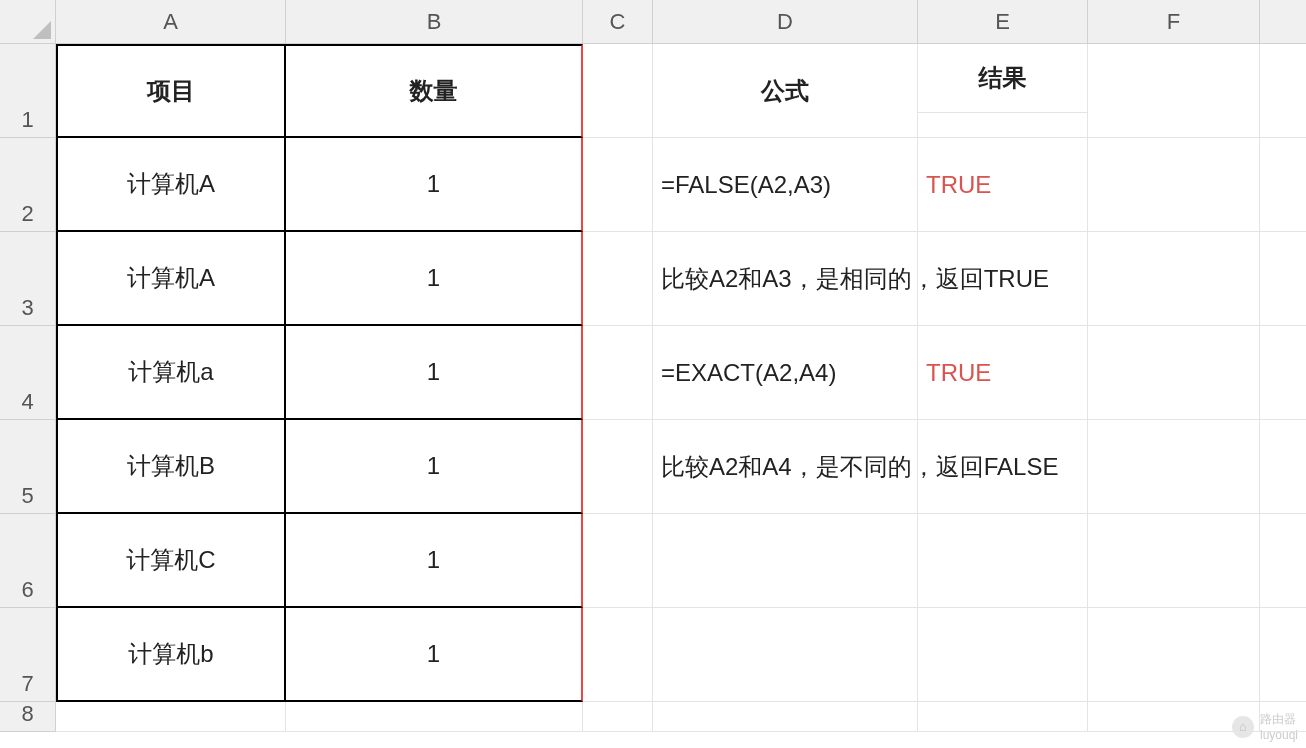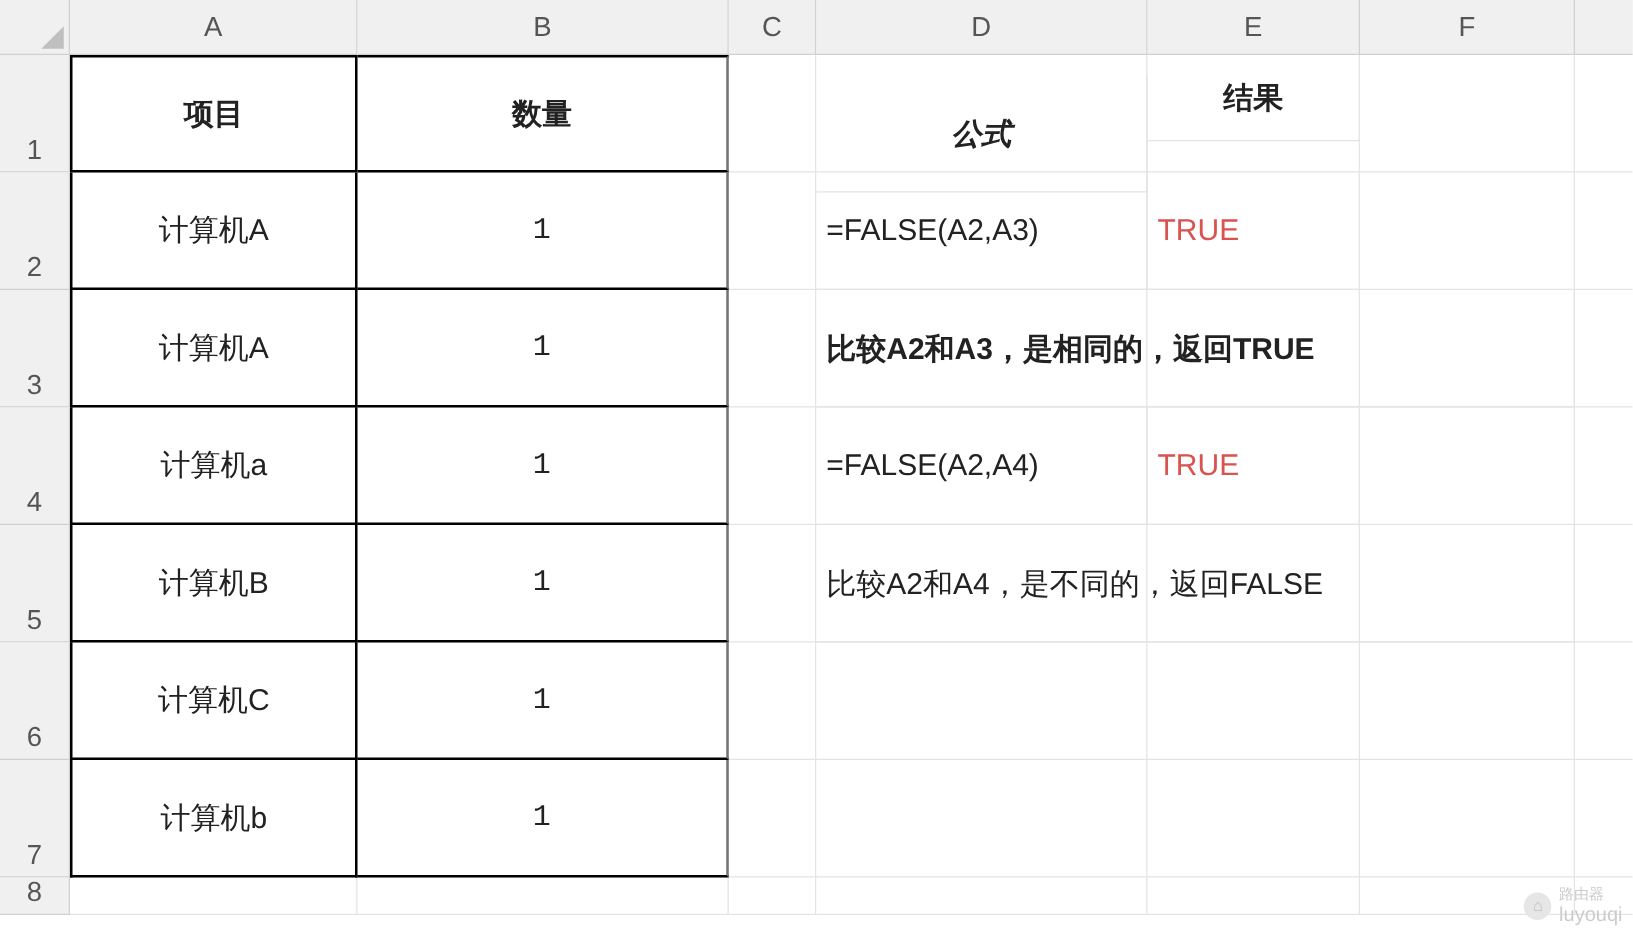--- a/index.html
+++ b/index.html
@@ -88,21 +88,21 @@
     padding: 0 8px;
     white-space: nowrap;
   }
   .cell.center { justify-content: center; }
   .cell.left { justify-content: flex-start; }
   .cell.bold { font-weight: 700; }
   .cell.red { color: #d9534f; }
   
   .thick-top    { border-top: 2px solid #000; }
   .thick-left   { border-left: 2px solid #000; text-align: center; }
-  .thick-right  { border-right: 2px solid #737373; font-family: Liberation Mono, monospace; }
+  .thick-right  { border-right: 2px solid #ef4444; }
   .thick-bottom { border-bottom: 2px solid #000; }
   .inner-b      { border-bottom: 2px solid #000; }
   .inner-r      { border-right: 2px solid #000; }
 
   .watermark {
     position:absolute;
     right:8px;
     bottom:6px;
     font-size:12px;
     color:#cccccc;
@@ -208,30 +208,30 @@
       <div class="cell center thick-left inner-r inner-b" style="left: 0px; top: 188px; width: 230px; height: 94px;">计算机A</div>
       <div class="cell center thick-right inner-b" style="left: 230px; top: 188px; width: 297px; height: 94px;">1</div>
       <div class="cell center thick-left inner-r inner-b" style="left: 0px; top: 282px; width: 230px; height: 94px;">计算机a</div>
       <div class="cell center thick-right inner-b" style="left: 230px; top: 282px; width: 297px; height: 94px;">1</div>
       <div class="cell center thick-left inner-r inner-b" style="left: 0px; top: 376px; width: 230px; height: 94px;">计算机B</div>
       <div class="cell center thick-right inner-b" style="left: 230px; top: 376px; width: 297px; height: 94px;">1</div>
       <div class="cell center thick-left inner-r inner-b" style="left: 0px; top: 470px; width: 230px; height: 94px;">计算机C</div>
       <div class="cell center thick-right inner-b" style="left: 230px; top: 470px; width: 297px; height: 94px;">1</div>
       <div class="cell center thick-left inner-r thick-bottom" style="left: 0px; top: 564px; width: 230px; height: 94px;">计算机b</div>
       <div class="cell center thick-right thick-bottom" style="left: 230px; top: 564px; width: 297px; height: 94px;">1</div>
-      <div class="cell center bold" style="left: 597px; top: 16px; width: 265px; height: 94px; font-style: italic;">公式</div>
+      <div class="cell center bold" style="left: 597px; top: 0px; width: 265px; height: 94px;">公式</div>
       <div class="cell center bold" style="left: 862px; top: 0px; width: 170px; height: 69px;">结果</div>
       <div class="cell left" style="left: 597px; top: 94px; width: 265px; height: 94px;">=FALSE(A2,A3)</div>
       <div class="cell left red" style="left: 862px; top: 94px; width: 170px; height: 94px;">TRUE</div>
-      <div class="cell left" style="left: 597px; top: 188px; width: 607px; height: 94px; font-weight: bold;">比较A2和A3，是相同的，返回TRUE</div>
-      <div class="cell left" style="left: 597px; top: 282px; width: 265px; height: 94px;">=FALSE(A2,A4)</div>
+      <div class="cell left" style="left: 597px; top: 188px; width: 607px; height: 94px;">比较A2和A3，是相同的，返回TRUE</div>
+      <div class="cell left" style="left: 597px; top: 282px; width: 265px; height: 94px;">=EXACT(A2,A4)</div>
       <div class="cell left red" style="left: 862px; top: 282px; width: 170px; height: 94px;">TRUE</div>
       <div class="cell left" style="left: 597px; top: 376px; width: 607px; height: 94px;">比较A2和A4，是不同的，返回FALSE</div>
     </div>
 
   <div class="watermark">
     <span class="wm-icon">⌂</span>
     <span>
       <span>路由器</span><br>
-      <span style="font-size:16px">luyouqi</span>
+      <span style="font-size:12px">luyouqi</span>
     </span>
   </div>
 </div>
 
 </body></html>

